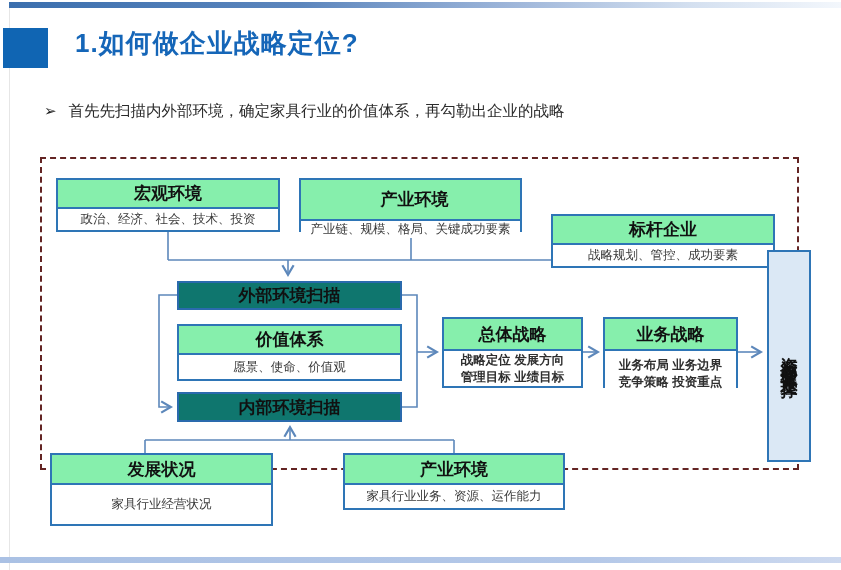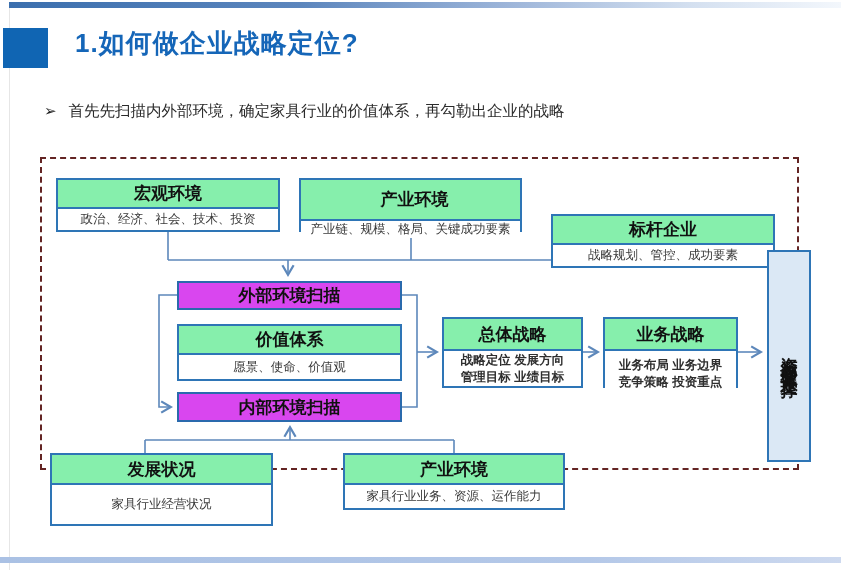--- a/index.html
+++ b/index.html
@@ -24,21 +24,21 @@
     border:2px dashed #632423; z-index:1; }
 
   svg.connectors { position:absolute; left:0; top:0; width:841px; height:570px; z-index:2; }
 
   .box { position:absolute; z-index:3; border:2px solid #2e75b6; background:#fff; display:flex; flex-direction:column; }
   .box .hd { background:#86efac; border-bottom:2px solid #2e75b6; flex:0 0 auto;
     display:flex; align-items:center; justify-content:center; font-weight:bold; font-size:17px; color:#111; }
   .box .bd { flex:1 1 auto; display:flex; flex-direction:column; align-items:center; justify-content:center;
     font-size:12.5px; color:#3a3a3a; background:#fff; }
 
-  .scan-box { position:absolute; z-index:3; border:2.5px solid #2a6aad; background:#d946ef;
+  .scan-box { position:absolute; z-index:3; border:2.5px solid #2a6aad; background:#0f766e;
     display:flex; align-items:center; justify-content:center; font-weight:bold; font-size:17px; color:#111; }
 
   .strategy .bd { font-weight:600; color:#2f2f2f; line-height:1.35; }
 
   .support-box { position:absolute; z-index:3; left:767px; top:250px; width:44px; height:212px;
     border:2.5px solid #2e75b6; background:#dbe8f5;
     display:flex; align-items:center; justify-content:center;
     writing-mode:vertical-rl; text-orientation:upright;
     font-weight:bold; font-size:17px; color:#111; letter-spacing:3px; }
 </style>

